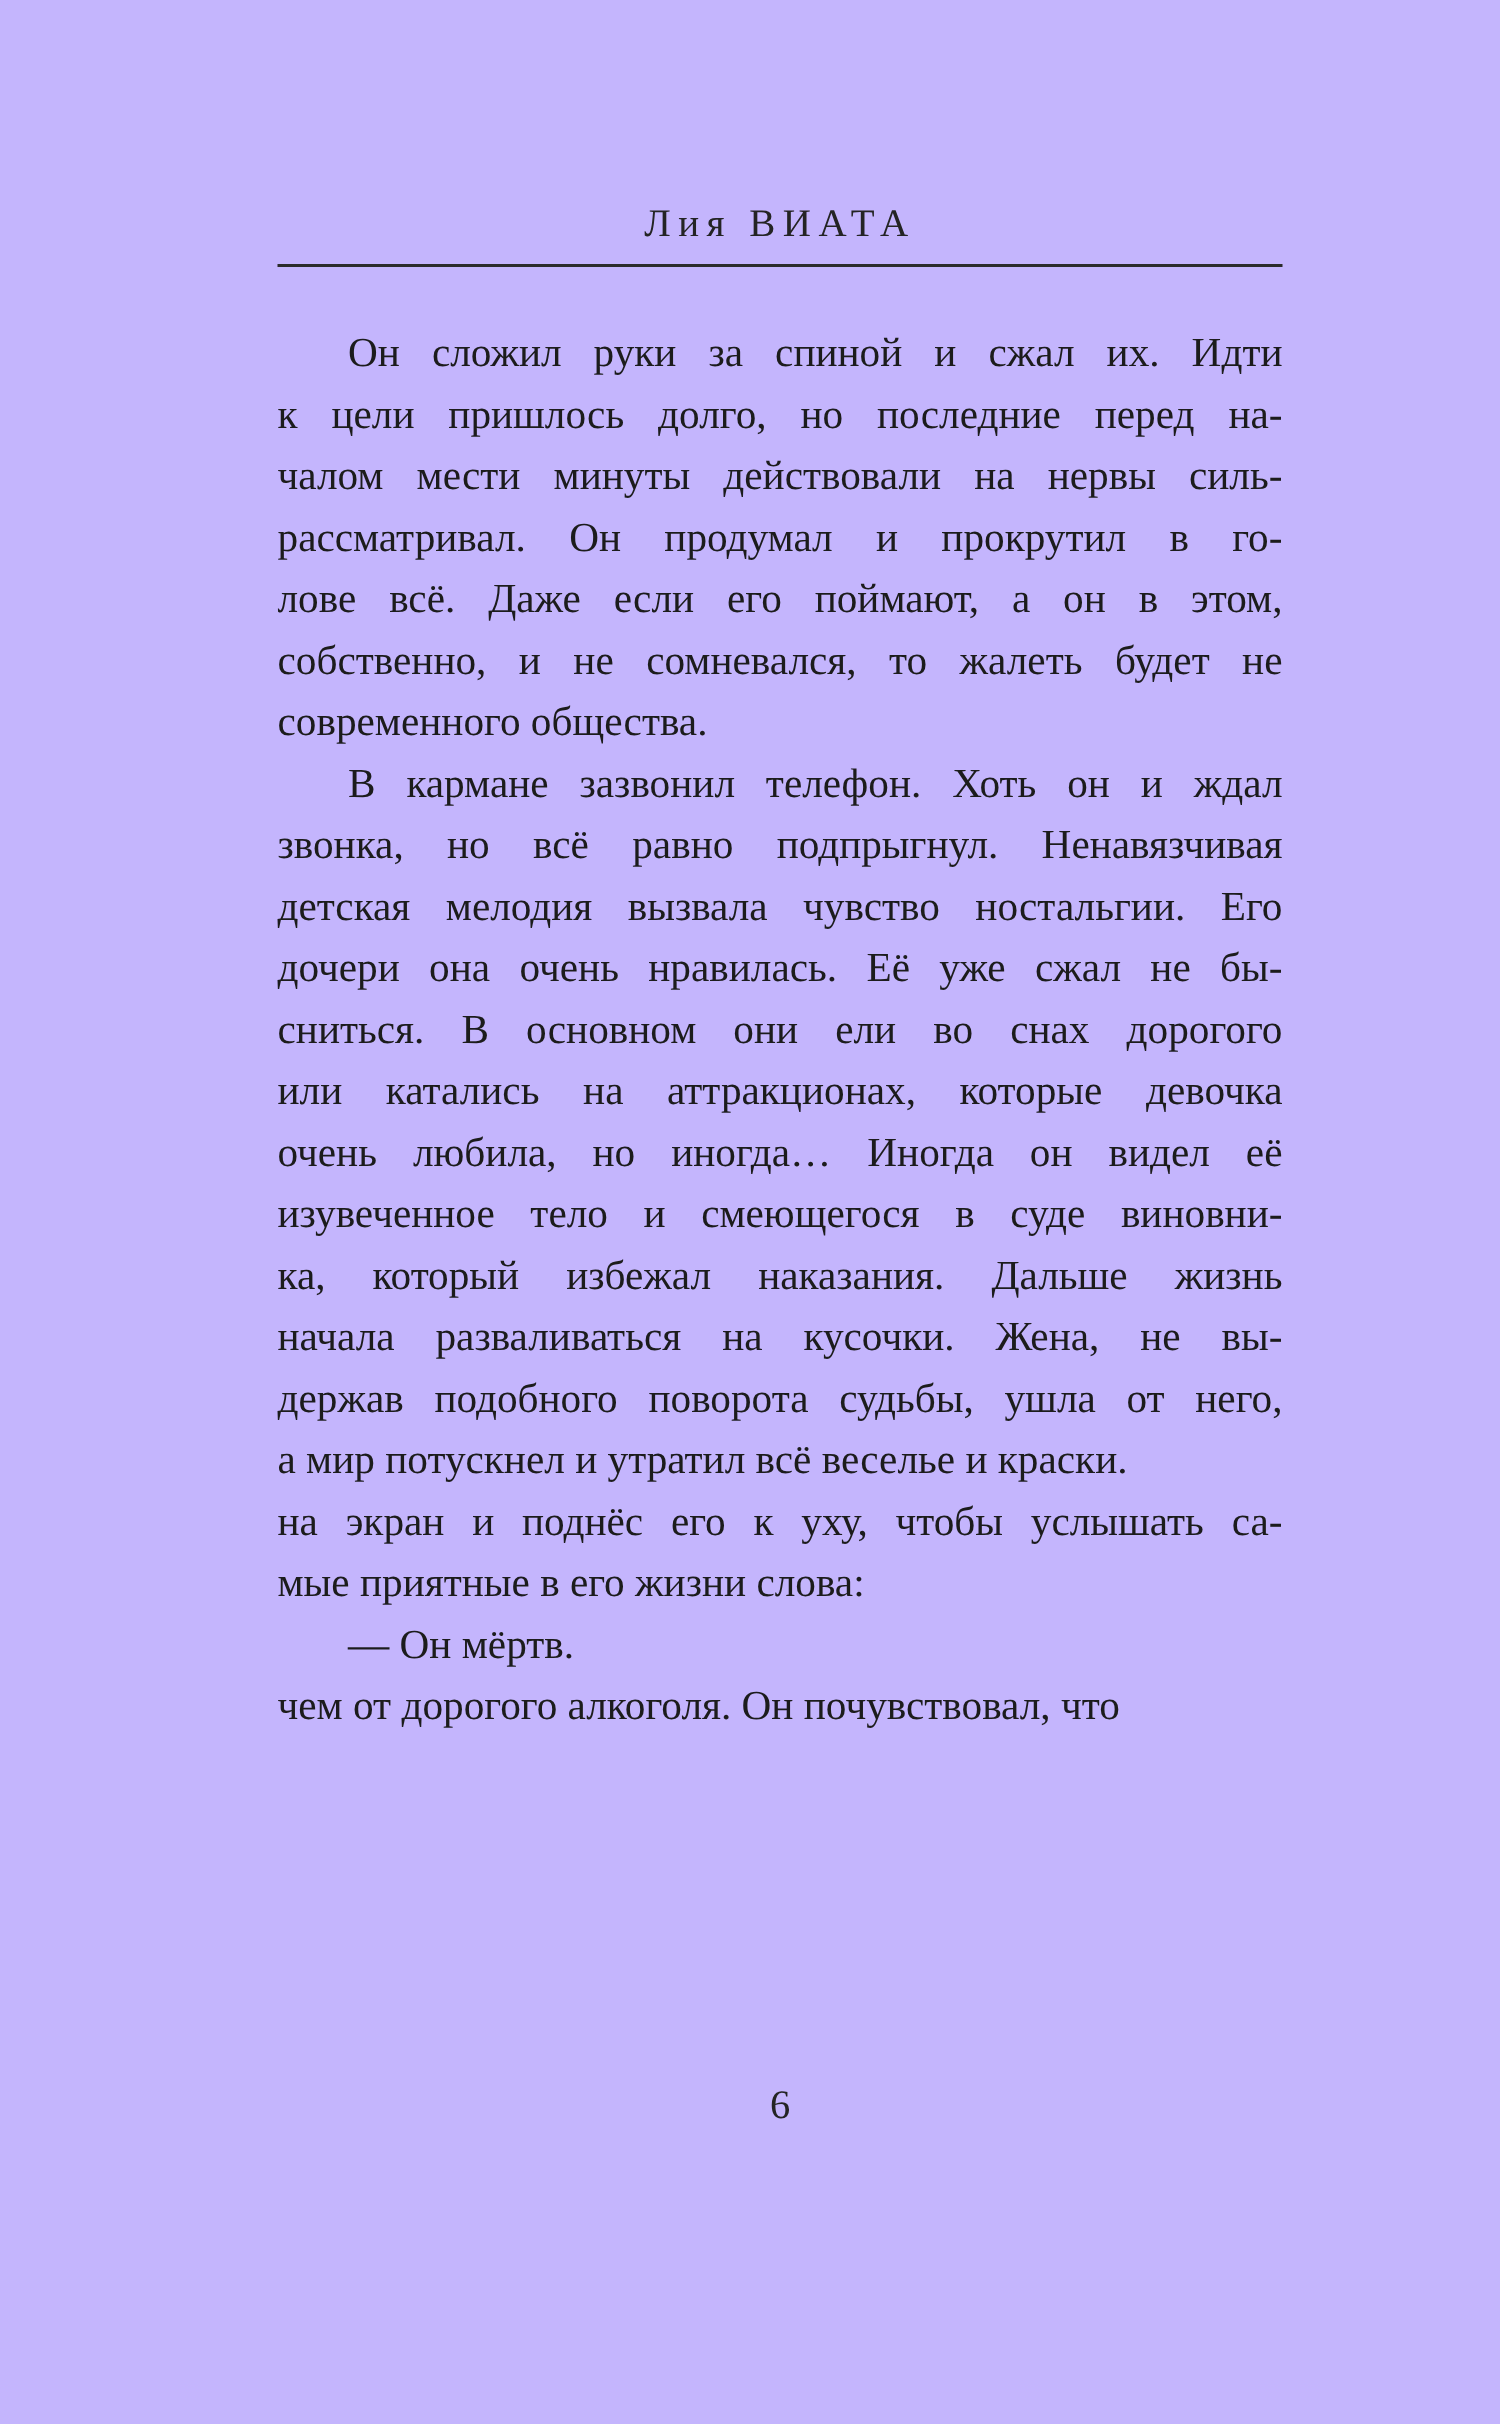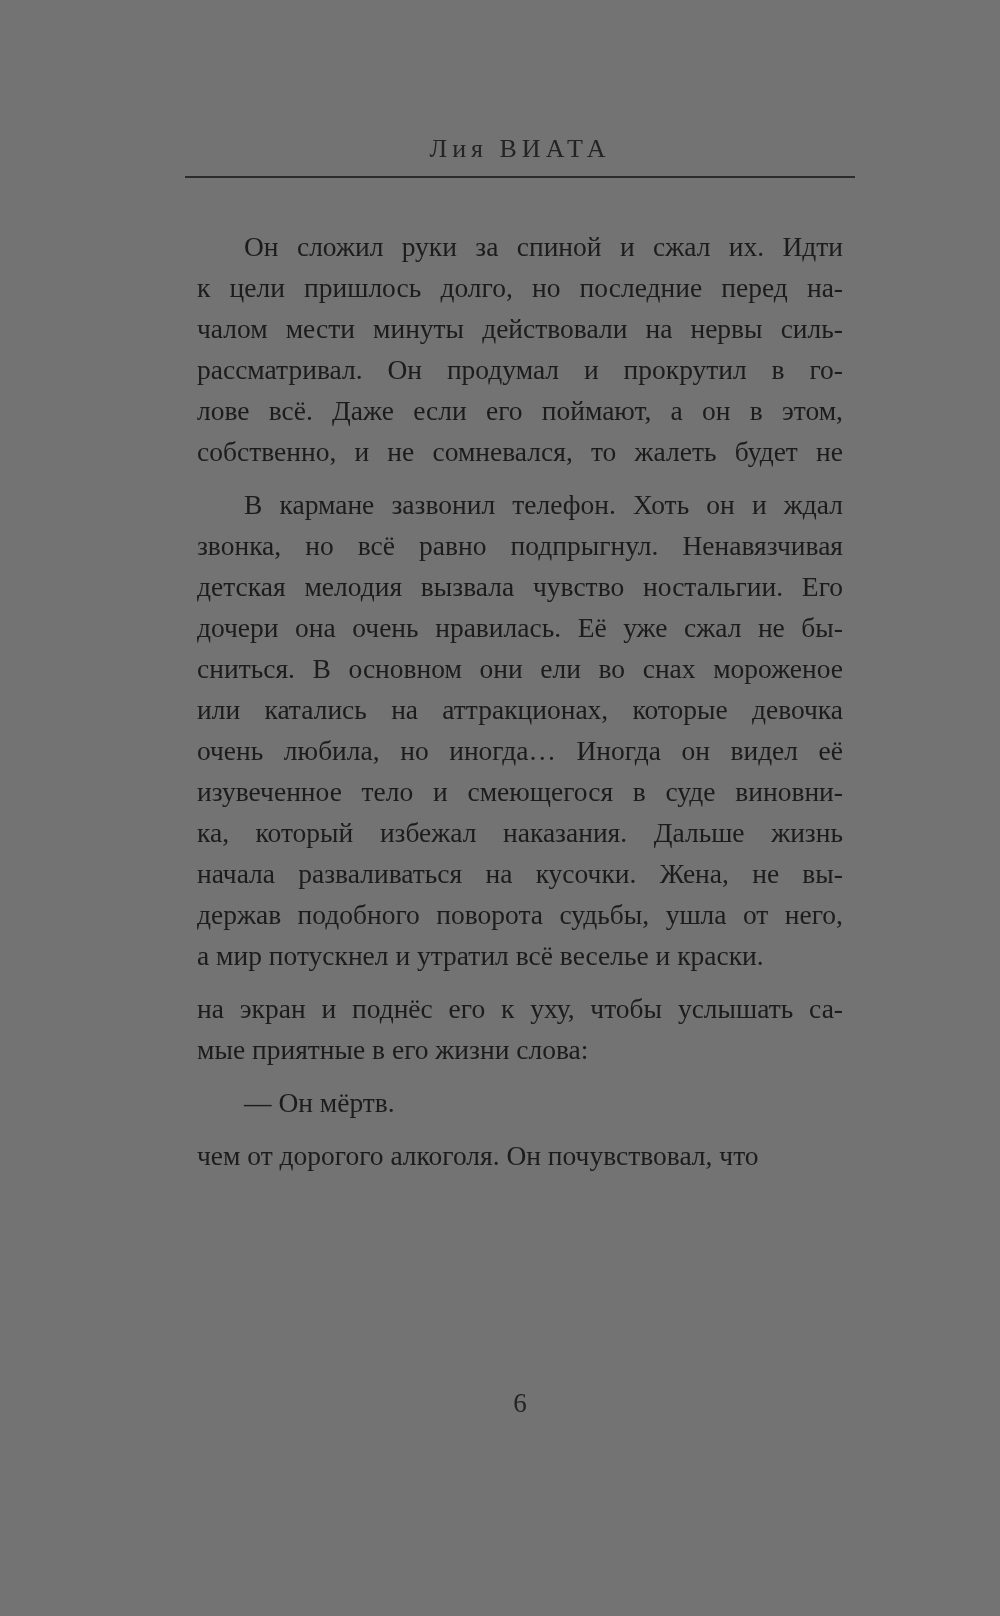--- a/index.html
+++ b/index.html
@@ -4,21 +4,21 @@
 <style>
   html, body {
     margin: 0;
     padding: 0;
     background: #ffffff;
   }
   .page {
     position: relative;
     width: 1000px;
     height: 1616px;
-    background: #737373;
+    background: #c4b5fd;
     font-family: "Liberation Serif", "DejaVu Serif", serif;
     color: #1c1c1c;
     overflow: hidden;
     text-decoration: underline;
   }
   .running-header {
     position: absolute;
     top: 134px;
     left: 185px;
     width: 670px;
@@ -38,21 +38,21 @@
   }
   .body-text {
     position: absolute;
     top: 214px;
     left: 185px;
     width: 670px;
     font-size: 27.5px;
     line-height: 41px;
   }
   .paragraph {
-    margin: 12px;
+    margin: 0;
     padding: 0;
   }
   .line {
     text-align: justify;
     text-align-last: justify;
     white-space: normal;
   }
   .line.last {
     text-align-last: left;
   }
@@ -78,27 +78,28 @@
   <div class="header-rule"></div>
 
   <div class="body-text">
       <div class="paragraph">
         <div class="line first">Он сложил руки за спиной и сжал их. Идти</div>
         <div class="line">к цели пришлось долго, но последние перед на-</div>
         <div class="line">чалом мести минуты действовали на нервы силь-</div>
         <div class="line">рассматривал. Он продумал и прокрутил в го-</div>
         <div class="line">лове всё. Даже если его поймают, а он в этом,</div>
         <div class="line">собственно, и не сомневался, то жалеть будет не</div>
+        <div class="line last">современного общества.</div>
       </div>
       <div class="paragraph">
         <div class="line first">В кармане зазвонил телефон. Хоть он и ждал</div>
         <div class="line">звонка, но всё равно подпрыгнул. Ненавязчивая</div>
         <div class="line">детская мелодия вызвала чувство ностальгии. Его</div>
         <div class="line">дочери она очень нравилась. Её уже сжал не бы-</div>
-        <div class="line">сниться. В основном они ели во снах мороженое</div>
+        <div class="line">сниться. В основном они ели во снах дорогого</div>
         <div class="line">или катались на аттракционах, которые девочка</div>
         <div class="line">очень любила, но иногда… Иногда он видел её</div>
         <div class="line">изувеченное тело и смеющегося в суде виновни-</div>
         <div class="line">ка, который избежал наказания. Дальше жизнь</div>
         <div class="line">начала разваливаться на кусочки. Жена, не вы-</div>
         <div class="line">держав подобного поворота судьбы, ушла от него,</div>
         <div class="line last">а мир потускнел и утратил всё веселье и краски.</div>
       </div>
       <div class="paragraph">
         <div class="line">на экран и поднёс его к уху, чтобы услышать са-</div>

